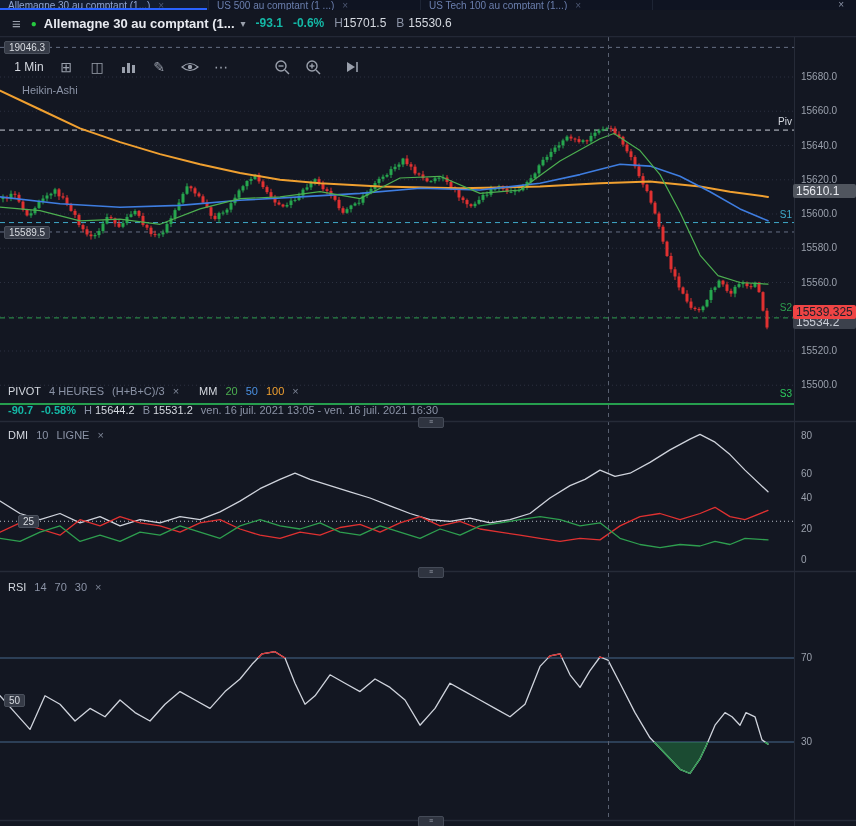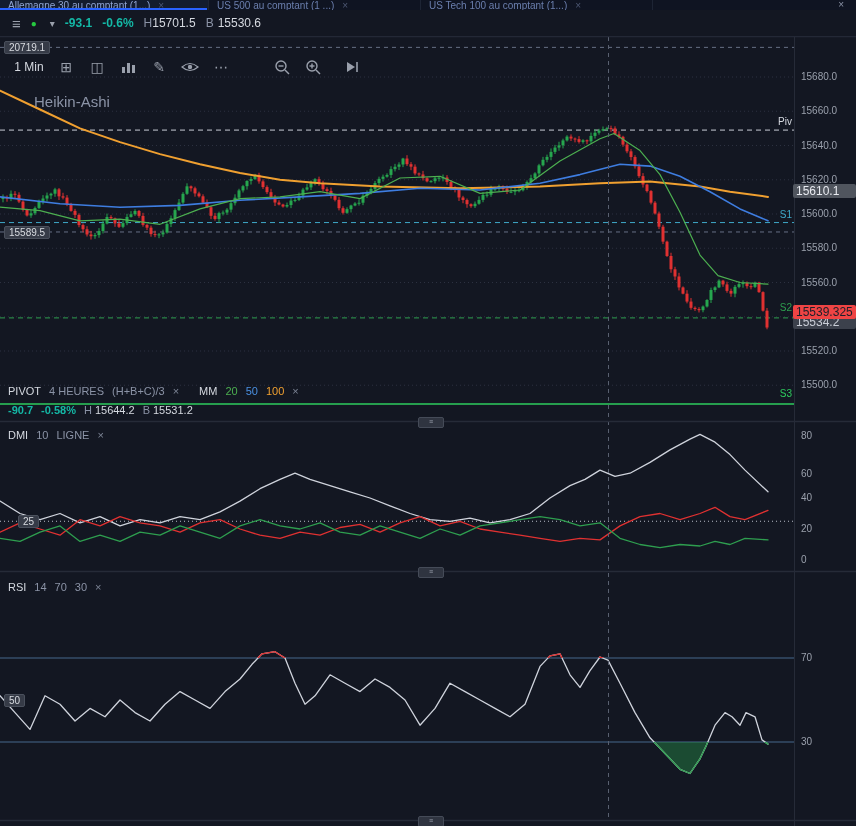--- a/index.html
+++ b/index.html
@@ -27,21 +27,21 @@
   .hgap{margin-left:10px;}
   .hdrnum{color:#d5d9e0;font-size:12px;}
   .hdrlbl{color:#8b93a6;font-size:12px;}
   .header .chg{font-size:12px;}
   
   #toolbar{left:12px;top:56px;display:flex;align-items:center;height:22px;color:#9aa0ac;}
   #toolbar .tbtn{display:flex;align-items:center;justify-content:center;min-width:22px;height:22px;
     margin-right:9px;font-size:14px;color:#9aa0ac;cursor:default;}
   #toolbar .tf{color:#d5d9e0;font-size:12px;min-width:34px;}
   #toolbar svg{display:block;}
-  .style-label{left:34px;top:84px;color:#8b93a6;font-size:15px;margin-top:9px;}
+  .style-label{left:22px;top:84px;color:#8b93a6;font-size:11px;}
   
   .ind-row{position:absolute;left:8px;display:flex;align-items:center;font-size:11px;z-index:4;white-space:nowrap;}
   .ind-row span{margin-right:8px;}
   .w{color:#d5d9e0;} .g{color:#8b93a6;} .x{color:#7d8596;font-size:11px;}
   .c20{color:#4caf50;} .c50{color:#4a90e2;} .c100{color:#f0a030;}
   
   .box-label{position:absolute;background:#363b47;border:1px solid #4a505c;border-radius:2px;
     color:#d8dbe0;font-size:10px;line-height:11px;padding:0 4px;z-index:4;}
   
   #right-axis{position:absolute;left:795px;top:36px;width:61px;height:826px;z-index:4;}
@@ -517,20 +517,21 @@
       <span>US Tech 100 au comptant (1...)</span>
       <span class="tab-close">×</span>
     </div>
     <span class="tabbar-close">×</span>
     <div class="active-underline"></div>
   </div>
 
   <div class="header">
     <span class="menu">≡</span>
     <span class="dot">●</span>
+    <span class="title">Allemagne 30 au comptant (1...</span>
     <span class="caret">▾</span>
     <span class="chg red">-93.1</span>
     <span class="chg red hgap">-0.6%</span>
     <span class="hdrlbl hgap">H</span>
     <span class="hdrnum" style="">15701.5</span>
     <span class="hdrlbl hgap">B</span>
     <span class="hdrnum" style="margin-left:4px">15530.6</span>
   </div>
 
   <div id="toolbar" class="ov">
@@ -589,20 +590,21 @@
     <span class="x">×</span>
   </div>
 
   <div class="ind-row" style="top:404px">
     <span class="red">-90.7</span>
     <span class="red">-0.58%</span>
     <span class="g" style="margin-right:3px">H</span>
     <span class="w">15644.2</span>
     <span class="g" style="margin-right:3px">B</span>
     <span class="w">15531.2</span>
+    <span class="g">ven. 16 juil. 2021 13:05 - ven. 16 juil. 2021 16:30</span>
   </div>
 
   <div class="ind-row" style="top:429px">
     <span class="w">DMI</span>
     <span class="g">10</span>
     <span class="g">LIGNE</span>
     <span class="x">×</span>
   </div>
 
   <div class="ind-row" style="top:581px">
@@ -636,21 +638,21 @@
     </div>
 
   <div id="piv-labels">
       <div class="pivlbl" style="top: 116px; color: rgb(213, 217, 224);">Piv</div>
       <div class="pivlbl" style="top: 209px; color: rgb(63, 169, 201);">S1</div>
       <div class="pivlbl" style="top: 302px; color: rgb(46, 158, 79);">S2</div>
       <div class="pivlbl" style="top: 388px; color: rgb(46, 204, 94);">S3</div>
     </div>
 
   <div id="left-labels">
-      <div class="box-label" style="left: 4px; top: 41px;">20719.1</div>
+      <div class="box-label" style="left: 4px; top: 41px;">19046.3</div>
       <div class="box-label" style="left: 4px; top: 226px;">15589.5</div>
       <div class="box-label" style="left: 18px; top: 515px;">25</div>
       <div class="box-label" style="left: 4px; top: 694px;">50</div>
     </div>
 
   <div class="handle" style="top:417px">≡</div>
   <div class="handle" style="top:567px">≡</div>
   <div class="handle" style="top:816px">≡</div>
 
 </div>

